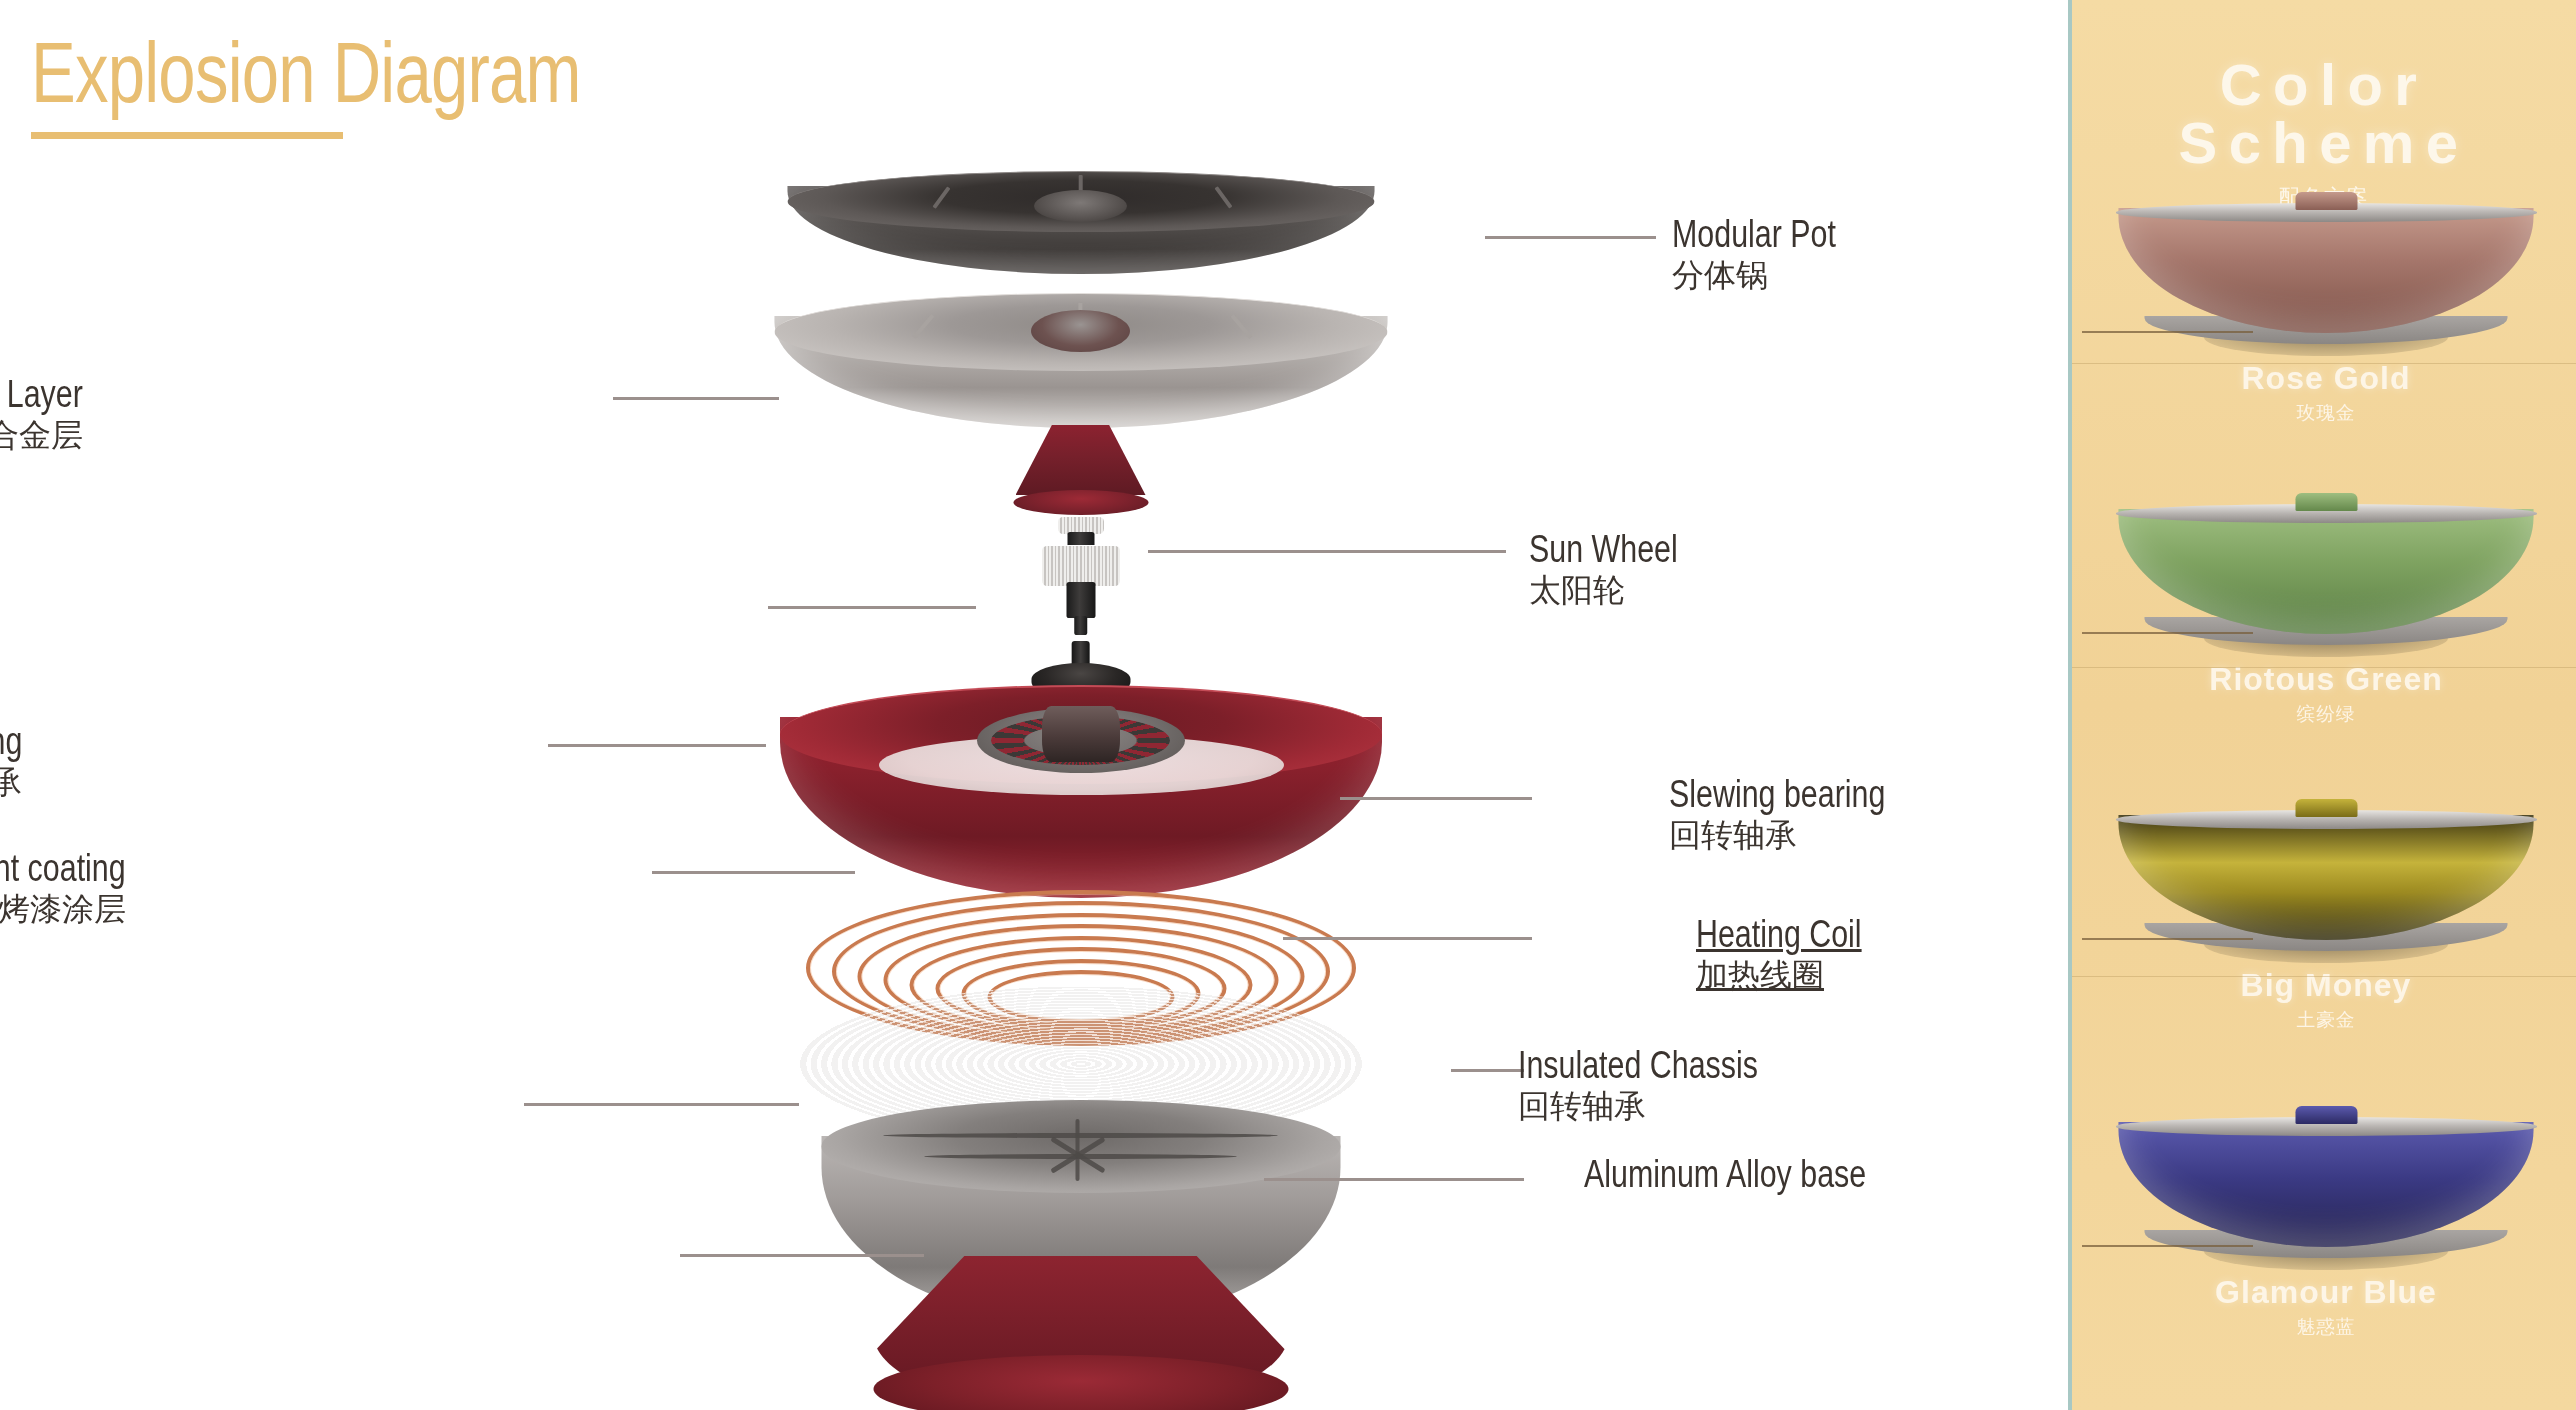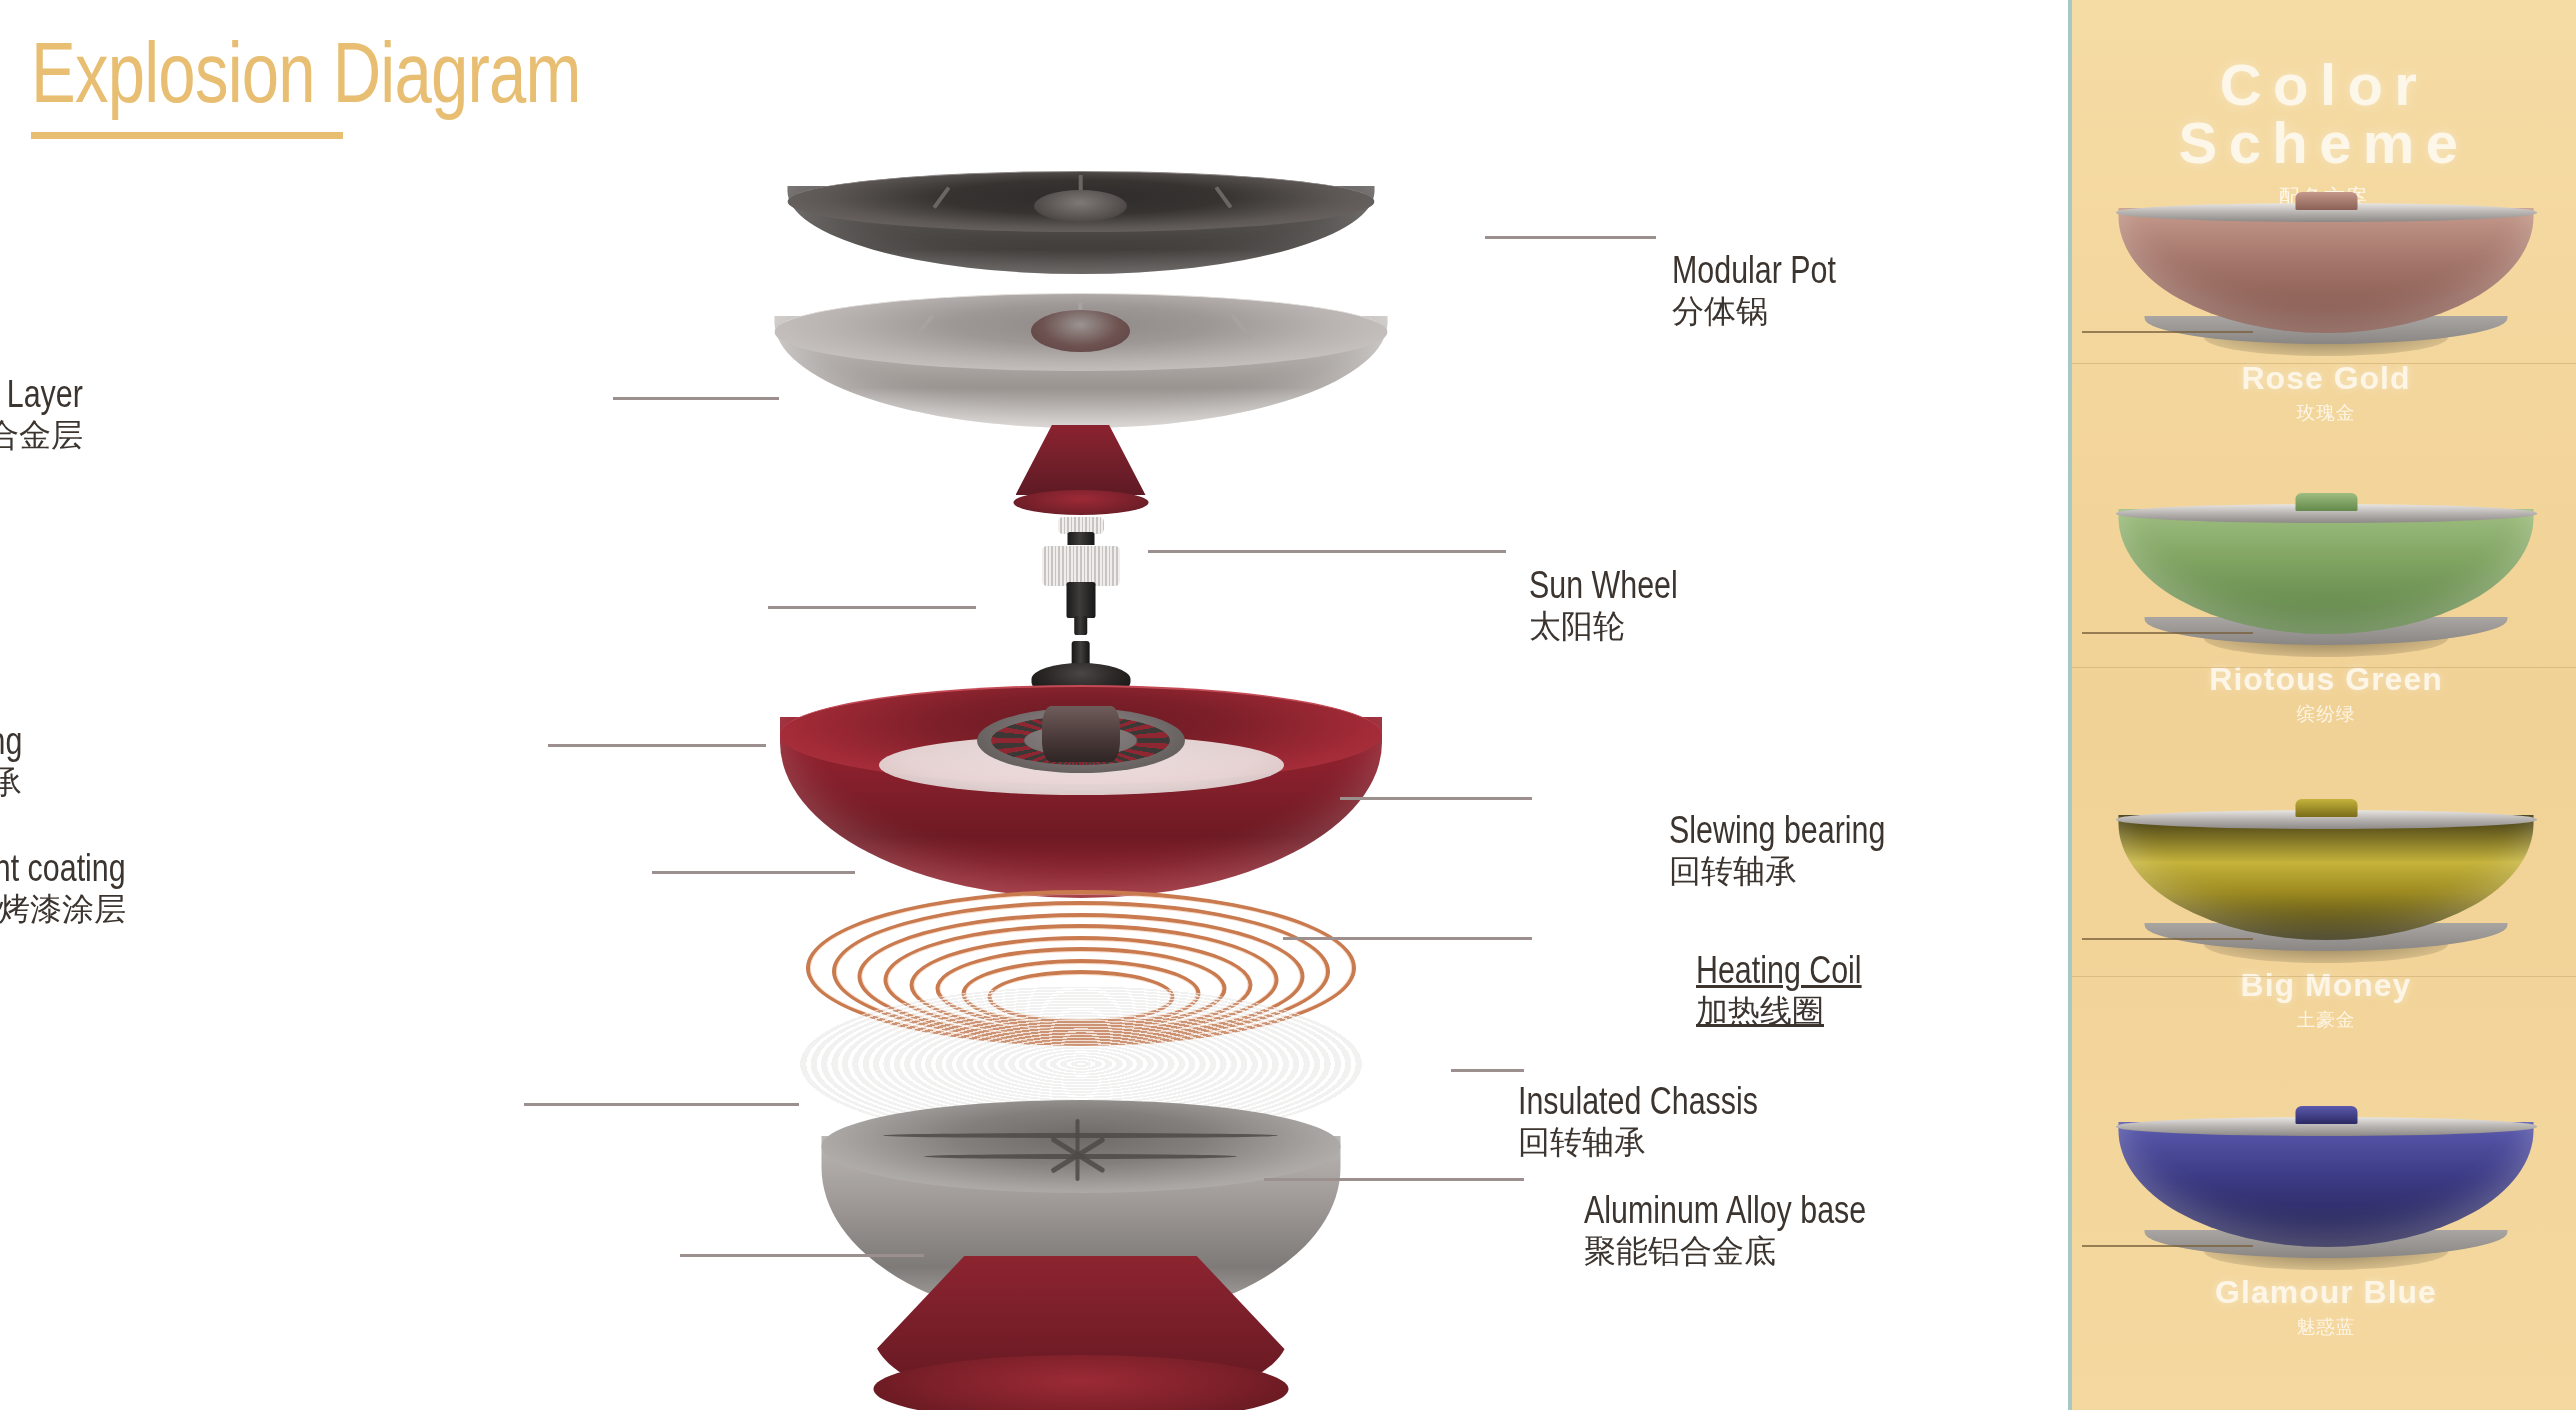--- a/index.html
+++ b/index.html
@@ -29,21 +29,21 @@
   
   .label { position:absolute; color:#3b342f; }
   .label .en {
     font-size:38px; line-height:1.02; white-space:nowrap; font-weight:400;
     transform:scaleX(0.80); font-family:"Liberation Sans", sans-serif;
   }
   .label .zh {
     font-size:32px; line-height:1.35; white-space:nowrap; font-weight:400;
     font-family:"DejaVu Sans", sans-serif;
   }
-  .label.right { text-align:left;margin-top:36px; }
+  .label.right { text-align:left; }
   .label.right .en { transform-origin:left center; }
   .label.right .zh { text-align:left; }
   .label.left  { text-align:right; }
   .label.left .en { transform-origin:right center; }
   .label.left .zh { text-align:right; }
 
   
   #product { position:absolute; left:717px; top:171px; width:727px; height:1210px; }
   .part { position:absolute; left:50%; transform:translateX(-50%); }
 
@@ -399,21 +399,20 @@
   <div class="label right" style="left:1696px; top:915px;text-decoration:underline;">
     <div class="en">Heating Coil</div>
     <div class="zh">加热线圈</div>
   </div>
   <div class="label right" style="left:1518px; top:1046px;">
     <div class="en">Insulated Chassis</div>
     <div class="zh">回转轴承</div>
   </div>
   <div class="label right" style="left:1584px; top:1155px;">
     <div class="en">Aluminum Alloy base</div>
-    <div class="zh">聚能铝合金底</div>
   </div>
 
   <div class="label left" style="right:1985px; top:375px;">
     <div class="en">Aluminium Alloy Layer</div>
     <div class="zh">聚能铝合金层</div>
   </div>
 
   <div class="label left" style="right:2046px; top:722px;">
     <div class="en">Rolling-element bearing</div>
     <div class="zh">滚动轴承</div>

